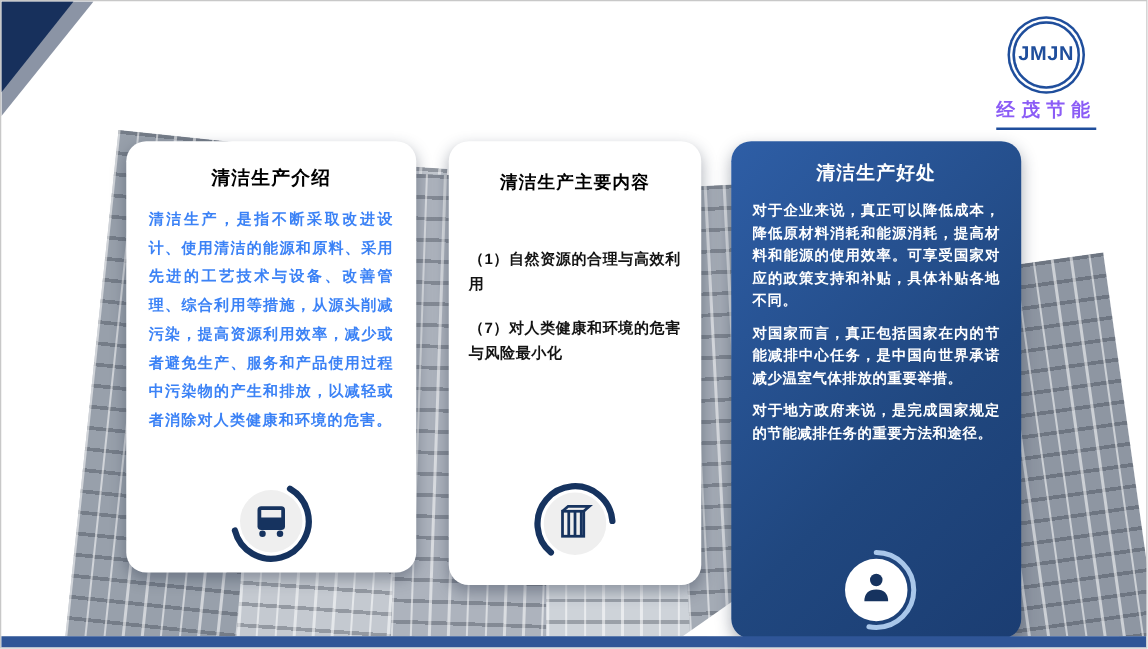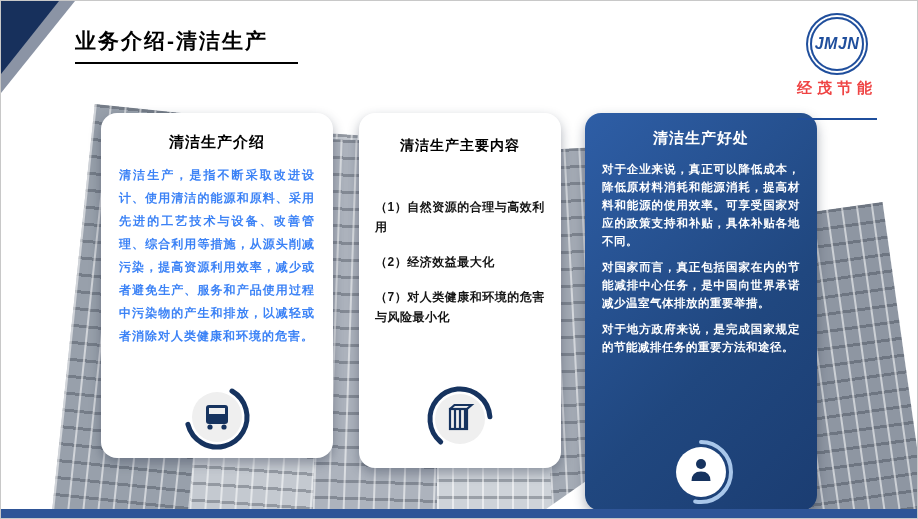--- a/index.html
+++ b/index.html
@@ -61,24 +61,24 @@
   }
 
   .logo { position: absolute; right: 26px; top: 16px; z-index: 7; width: 108px; text-align: center; }
   .logo-circle {
     width: 54px; height: 54px; margin: 0 auto 8px auto;
     border-radius: 50%;
     border: 2px solid #1f4e9c;
     box-shadow: 0 0 0 2px #ffffff, 0 0 0 4px #1f4e9c;
     display: flex; align-items: center; justify-content: center;
   }
-  .logo-mono { font-size: 16px; font-weight: bold; font-style: italic; color: #1f4e9c; letter-spacing: 0.5px; }
+  .logo-mono { font-size: 16px; font-weight: bold; color: #1f4e9c; letter-spacing: 0.5px; }
   .logo-company {
-    display: inline-block; font-size: 15px; font-weight: bold; color: #ef4444;
-    letter-spacing: 5px; padding-bottom: 20px; border-bottom: 2px solid #1f4e9c;
+    display: inline-block; font-size: 15px; font-weight: bold; color: #8b5cf6;
+    letter-spacing: 5px; padding-bottom: 4px; border-bottom: 2px solid #1f4e9c;
   }
 
   
   .card {
     position: absolute; z-index: 4; border-radius: 16px;
     box-shadow: 0 5px 12px rgba(40,50,70,.38);
     background: #ffffff;
   }
   .card-1 { left: 100px; top: 112px; width: 232px; height: 345px; padding: 20px 18px; }
   .card-2 { left: 358px; top: 112px; width: 202px; height: 355px; padding: 24px 16px; }
@@ -127,21 +127,20 @@
     <div class="tower t5"></div>
     <div class="tower t6"></div>
     <div class="tower t7"></div>
     <div class="wedge"></div>
   </div>
 
   <div class="corner-gray"></div>
   <div class="corner-navy"></div>
   <div class="bottom-bar"></div>
 
-  <div class="page-title">业务介绍-清洁生产</div>
 
   <div class="logo">
     <div class="logo-circle">
       <span class="logo-mono">JMJN</span>
     </div>
     <span class="logo-company">经茂节能</span>
   </div>
 
   <div class="card card-1">
     <div class="card-title">清洁生产介绍</div>
@@ -157,21 +156,20 @@
           <circle cx="42" cy="45" r="2.6"></circle>
         </g>
       </svg>
     </div>
   </div>
 
   <div class="card card-2">
     <div class="card-title">清洁生产主要内容</div>
     <div class="item-list">
       <div class="item">（1）自然资源的合理与高效利用</div>
-      <div class="item">（2）经济效益最大化</div>
       <div class="item">（7）对人类健康和环境的危害与风险最小化</div>
     </div>
     <div class="icon-badge">
       <svg viewBox="0 0 70 70" width="70" height="70" aria-hidden="true">
         <circle cx="35" cy="35" r="25" fill="#efefef"></circle>
         <circle cx="35" cy="35" r="30" fill="none" stroke="#16335f" stroke-width="5" stroke-linecap="round" stroke-dasharray="118 71" transform="rotate(130 35 35)"></circle>
         <g stroke="#16335f" stroke-width="2.2" fill="none">
           <rect x="25" y="25" width="17" height="20"></rect>
           <line x1="30" y1="25" x2="30" y2="45"></line>
           <line x1="35" y1="25" x2="35" y2="45"></line>

